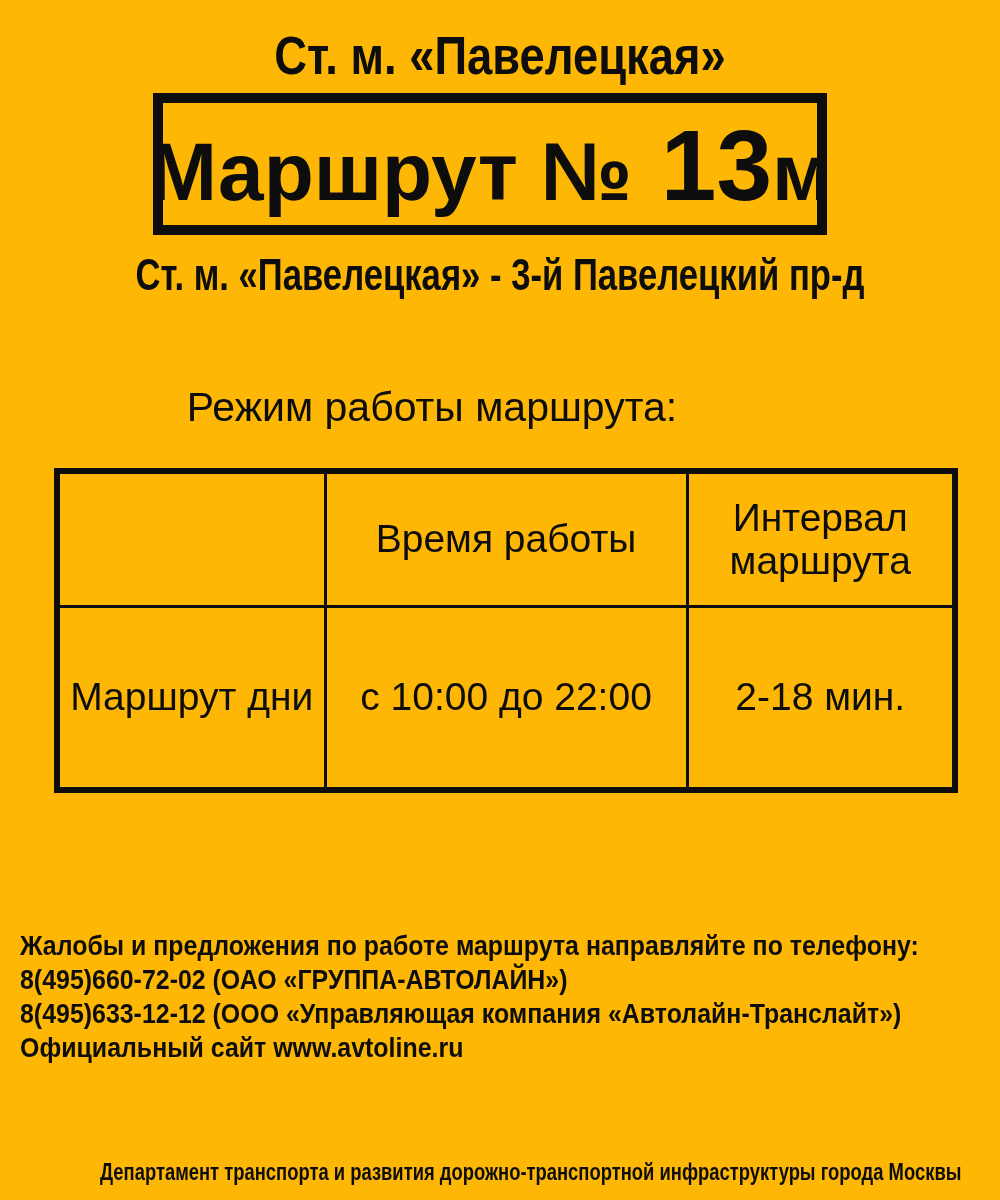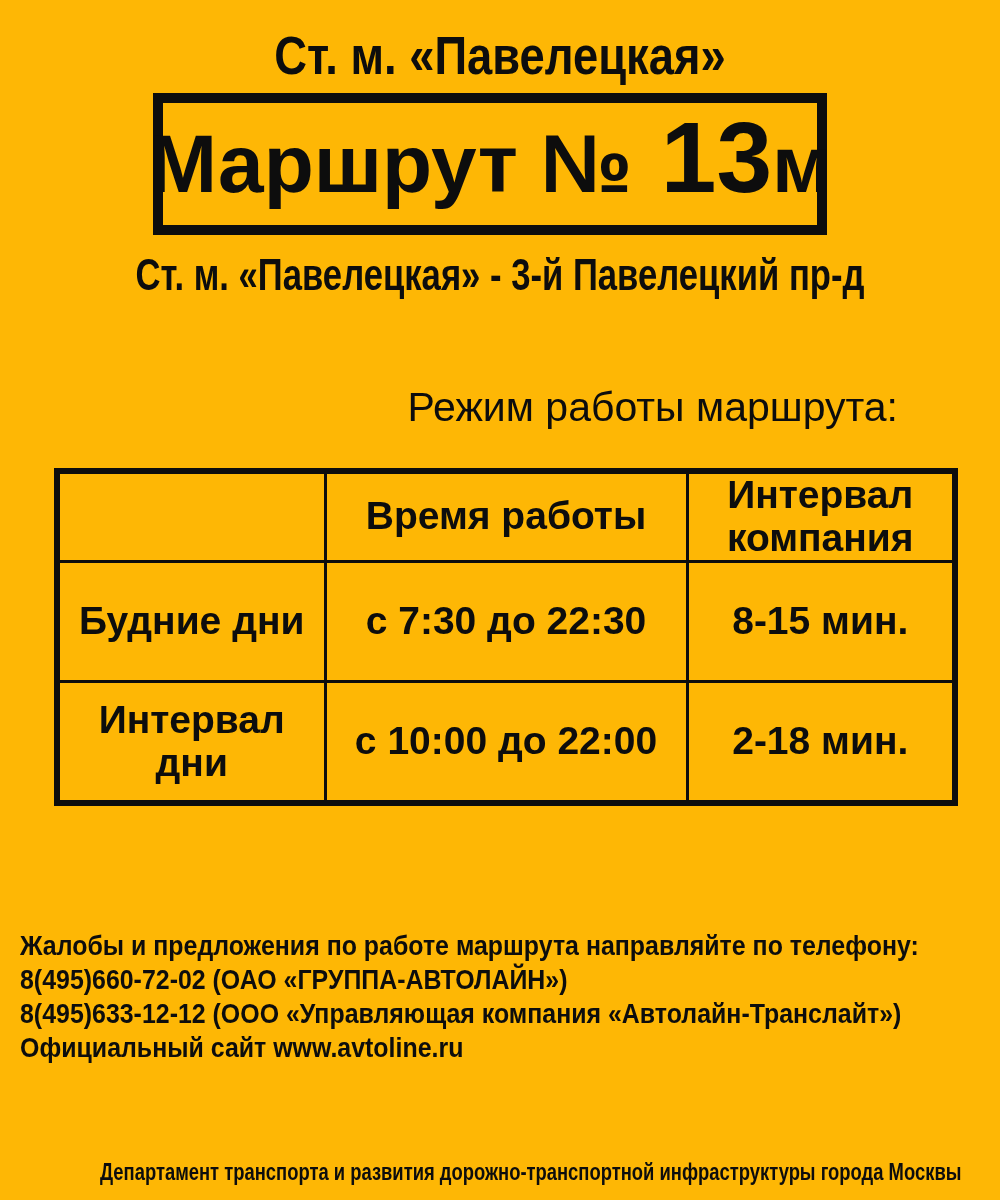--- a/index.html
+++ b/index.html
@@ -22,55 +22,55 @@
   }
 
   .route-box {
     position: absolute; left: 153px; top: 81px;
     width: 674px; height: 142px;
     border: 10px solid #0d0d0d;
     box-sizing: border-box;
     display: flex;
     justify-content: center;
     align-items: baseline;
-    padding-top: 4px;
+    padding-top: 12px;
   }
   .route-box .route-label  { font-size: 82px;  font-weight: bold; line-height: 1; white-space: pre; }
   .route-box .route-number { font-size: 100px; font-weight: bold; line-height: 1; margin-left: 6px; }
   .route-box .route-suffix { font-size: 80px;  font-weight: bold; line-height: 1; }
 
   .route-desc {
     position: absolute; top: 237px; left: 0; width: 1000px;
     text-align: center;
     font-size: 45px; font-weight: bold;
     transform: scaleX(0.77);
     white-space: nowrap;
   }
 
   .section-title {
     position: absolute; top: 372px; left: 0; width: 864px;
-    text-align: right;
-    font-size: 41px; font-weight: normal; margin-left: 34px;
+    text-align: center;
+    font-size: 41px; font-weight: normal;
   }
 
   table.schedule-table {
     position: absolute; left: 54px; top: 456px;
     width: 898px; height: 325px;
     border-collapse: collapse;
     table-layout: fixed;
     border: 6px solid #0d0d0d;
   }
   table.schedule-table th,
   table.schedule-table td {
     border: 3px solid #0d0d0d;
     padding: 0;
     text-align: center;
     vertical-align: middle;
     font-size: 39px;
-    font-weight: bold;
+    font-weight: normal;
     line-height: 1.1;
     overflow: hidden;
   }
   tr.header-row    { height: 83px; }
   tr.row-weekdays  { height: 120px; }
   tr.row-weekends  { height: 122px; }
 
   .contacts {
     position: absolute; left: 20px; top: 917px;
     font-size: 28px; font-weight: bold;
@@ -108,29 +108,24 @@
   <table class="schedule-table">
     <colgroup>
       <col style="width:268px">
       <col style="width:362px">
       <col style="width:268px">
     </colgroup>
     <tbody>
       <tr class="header-row">
         <th></th>
         <th>Время работы</th>
-        <th>Интервал компания</th>
-      </tr>
-      <tr class="row-weekdays">
-        <td>Будние дни</td>
-        <td>с 7:30 до 22:30</td>
-        <td>8-15 мин.</td>
+        <th>Интервал маршрута</th>
       </tr>
       <tr class="row-weekends">
-        <td>Интервал дни</td>
+        <td>Маршрут дни</td>
         <td>с 10:00 до 22:00</td>
         <td>2-18 мин.</td>
       </tr>
     </tbody>
   </table>
 
   <div class="contacts">
     <div>Жалобы и предложения по работе маршрута направляйте по телефону:</div>
     <div>8(495)660-72-02 (ОАО «ГРУППА-АВТОЛАЙН»)</div>
     <div>8(495)633-12-12 (ООО «Управляющая компания «Автолайн-Транслайт»)</div>

